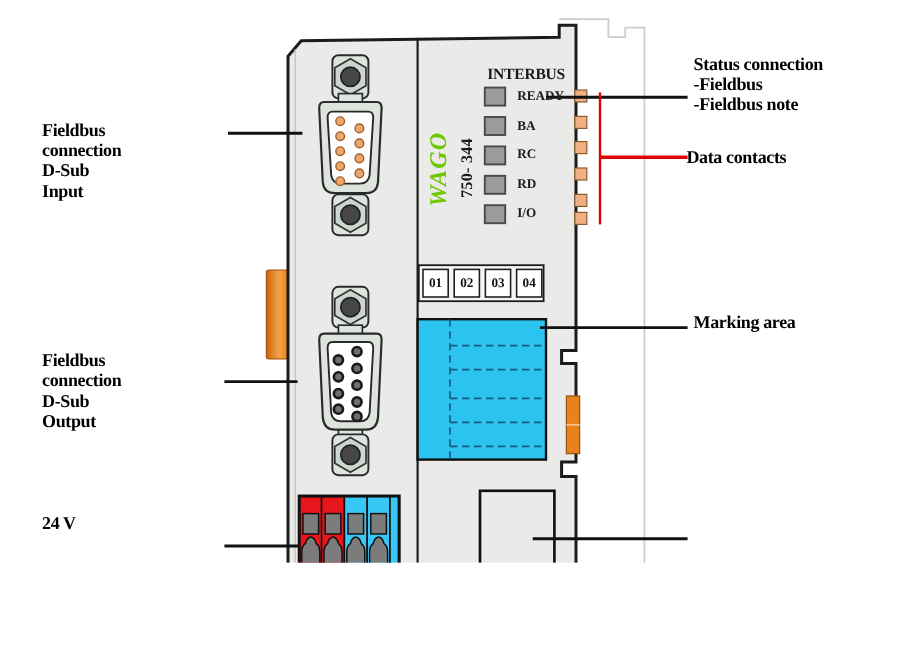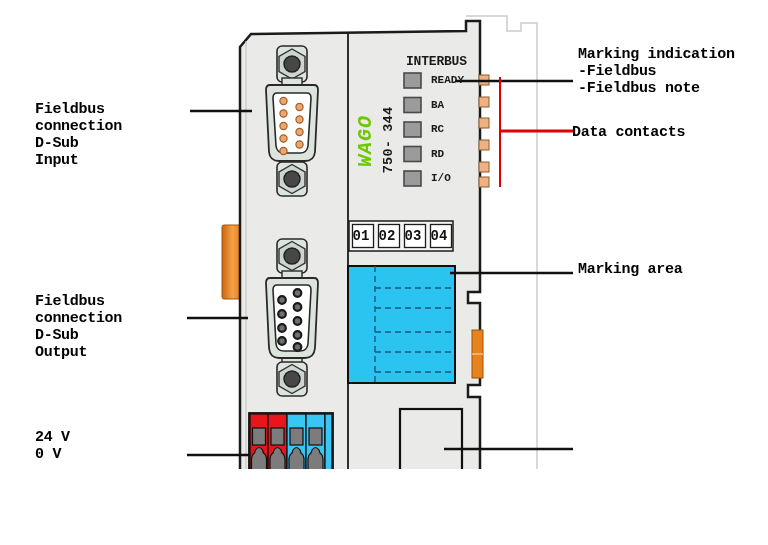--- a/index.html
+++ b/index.html
@@ -1,29 +1,29 @@
 <!DOCTYPE html>
 <html><head>
 <meta charset="utf-8">
 <style>
   html,body{margin:0;padding:0;background:#fff;}
   .stage{position:relative;width:768px;height:469px;background:#ffffff;
-         font-family:Liberation Mono, monospace;overflow:hidden;}
+         font-family:Liberation Serif, serif;overflow:hidden;}
   svg{position:absolute;left:0;top:0;}
   .label{position:absolute;color:#000;font-weight:700;font-size:15px;
          line-height:17px;letter-spacing:-0.3px;white-space:nowrap;}
   .dev-text{position:absolute;color:#1a1a1a;font-weight:700;white-space:nowrap;}
   .interbus{left:406px;top:54px;font-size:13px;letter-spacing:-0.2px;}
   .led-label{left:431px;width:50px;height:15px;font-size:11px;line-height:15px;}
   .rot{transform:rotate(-90deg);text-align:center;}
   .wago{left:318px;top:129px;width:96px;height:24px;font-size:20px;line-height:24px;
         font-style:italic;font-weight:800;color:#6EC800;letter-spacing:1px;}
   .model{left:341px;top:132px;width:96px;height:16px;font-size:13.5px;line-height:16px;letter-spacing:0.2px;}
   .slot-num{position:absolute;top:224px;width:21px;height:24px;line-height:24px;
-            font-size:14px;font-weight:700;color:#111;}
+            text-align:center;font-size:11px;font-weight:700;color:#111;}
 </style>
 </head>
 <body>
 
 <div class="stage">
 
   <svg width="768" height="545" viewBox="0 0 768 545">
     <defs>
       <linearGradient id="latchGrad" x1="0" y1="0" x2="1" y2="0">
         <stop offset="0" stop-color="#c9660c"></stop>
@@ -196,25 +196,24 @@
     <div>Input</div>
   </div>
   <div class="label" style="left:35px;top:293px">
     <div>Fieldbus</div>
     <div>connection</div>
     <div>D-Sub</div>
     <div>Output</div>
   </div>
   <div class="label" style="left:35px;top:429px">
     <div>24 V</div>
-    <div>0 V</div>
   </div>
 
   <div class="label" style="left:578px;top:46px">
-    <div>Marking indication</div>
+    <div>Status connection</div>
     <div>-Fieldbus</div>
     <div>-Fieldbus note</div>
   </div>
   <div class="label" style="left:572px;top:124px">
     <div>Data contacts</div>
   </div>
   <div class="label" style="left:578px;top:261px">
     <div>Marking area</div>
   </div>
 

